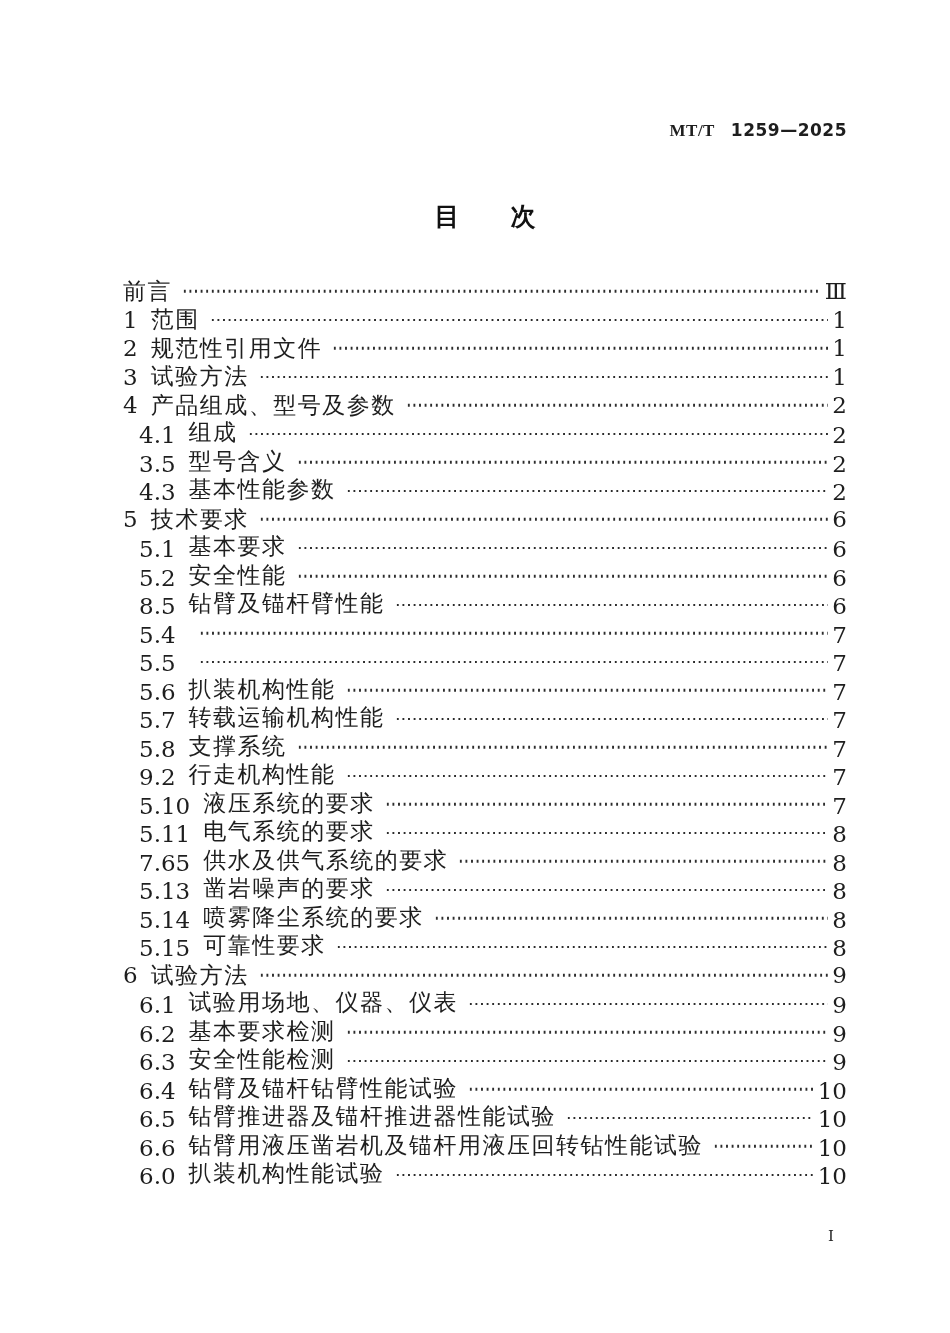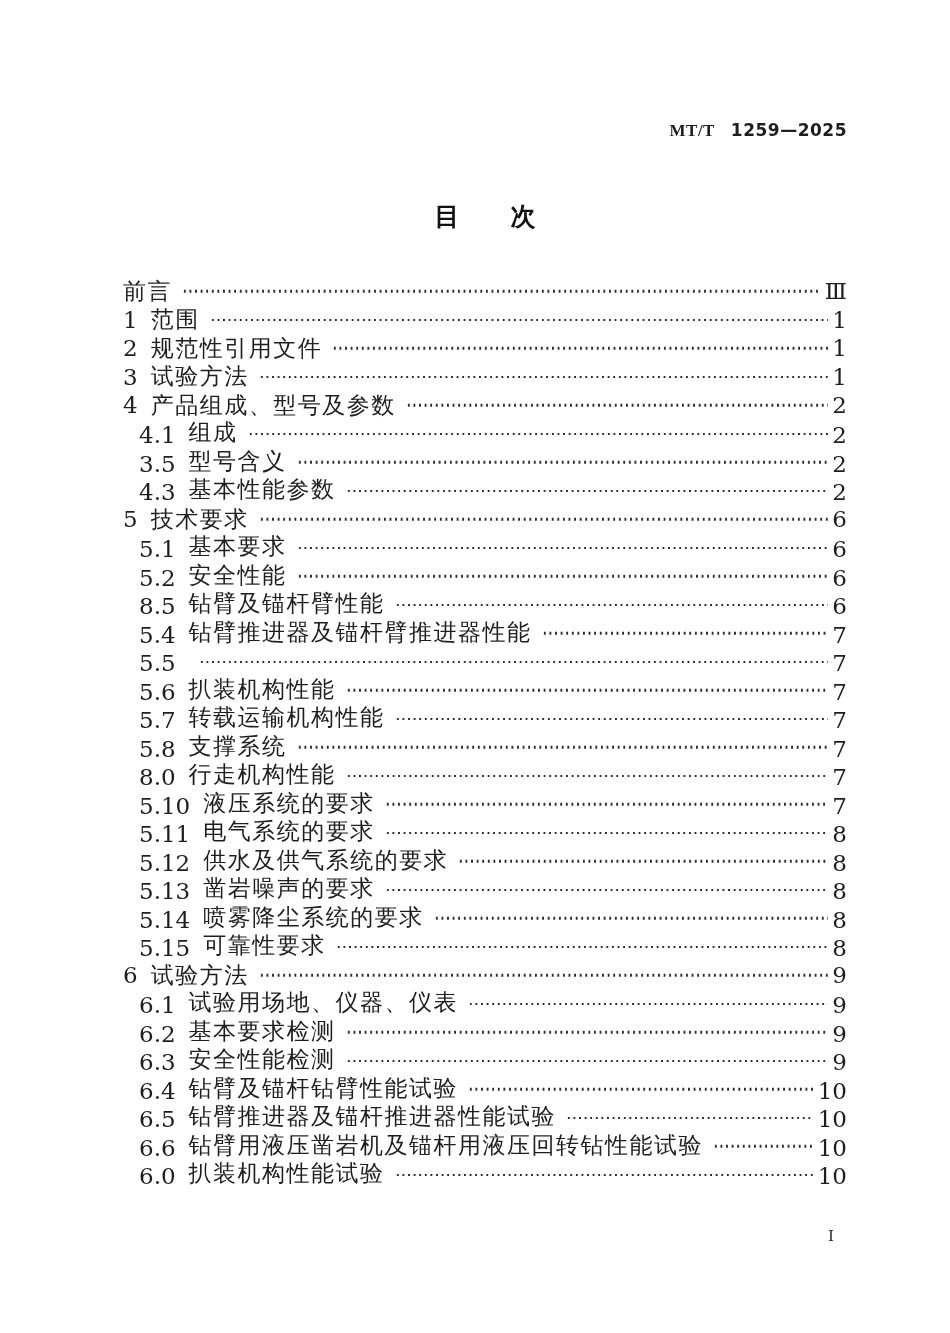--- a/index.html
+++ b/index.html
@@ -178,21 +178,20 @@
         <span class="pagenum">6</span>
       </div>
       <div class="toc-row lvl2">
         <span class="num">8.5</span>
         <span class="label">钻臂及锚杆臂性能</span>
         <span class="dots"></span>
         <span class="pagenum">6</span>
       </div>
       <div class="toc-row lvl2">
         <span class="num">5.4</span>
-        <span class="label">钻臂推进器及锚杆臂推进器性能</span>
         <span class="dots"></span>
         <span class="pagenum">7</span>
       </div>
       <div class="toc-row lvl2">
         <span class="num">5.5</span>
         <span class="dots"></span>
         <span class="pagenum">7</span>
       </div>
       <div class="toc-row lvl2">
         <span class="num">5.6</span>
@@ -206,39 +205,39 @@
         <span class="dots"></span>
         <span class="pagenum">7</span>
       </div>
       <div class="toc-row lvl2">
         <span class="num">5.8</span>
         <span class="label">支撑系统</span>
         <span class="dots"></span>
         <span class="pagenum">7</span>
       </div>
       <div class="toc-row lvl2">
-        <span class="num">8.0</span>
+        <span class="num">9.2</span>
         <span class="label">行走机构性能</span>
         <span class="dots"></span>
         <span class="pagenum">7</span>
       </div>
       <div class="toc-row lvl2">
         <span class="num">5.10</span>
         <span class="label">液压系统的要求</span>
         <span class="dots"></span>
         <span class="pagenum">7</span>
       </div>
       <div class="toc-row lvl2">
         <span class="num">5.11</span>
         <span class="label">电气系统的要求</span>
         <span class="dots"></span>
         <span class="pagenum">8</span>
       </div>
       <div class="toc-row lvl2">
-        <span class="num">5.12</span>
+        <span class="num">7.65</span>
         <span class="label">供水及供气系统的要求</span>
         <span class="dots"></span>
         <span class="pagenum">8</span>
       </div>
       <div class="toc-row lvl2">
         <span class="num">5.13</span>
         <span class="label">凿岩噪声的要求</span>
         <span class="dots"></span>
         <span class="pagenum">8</span>
       </div>

